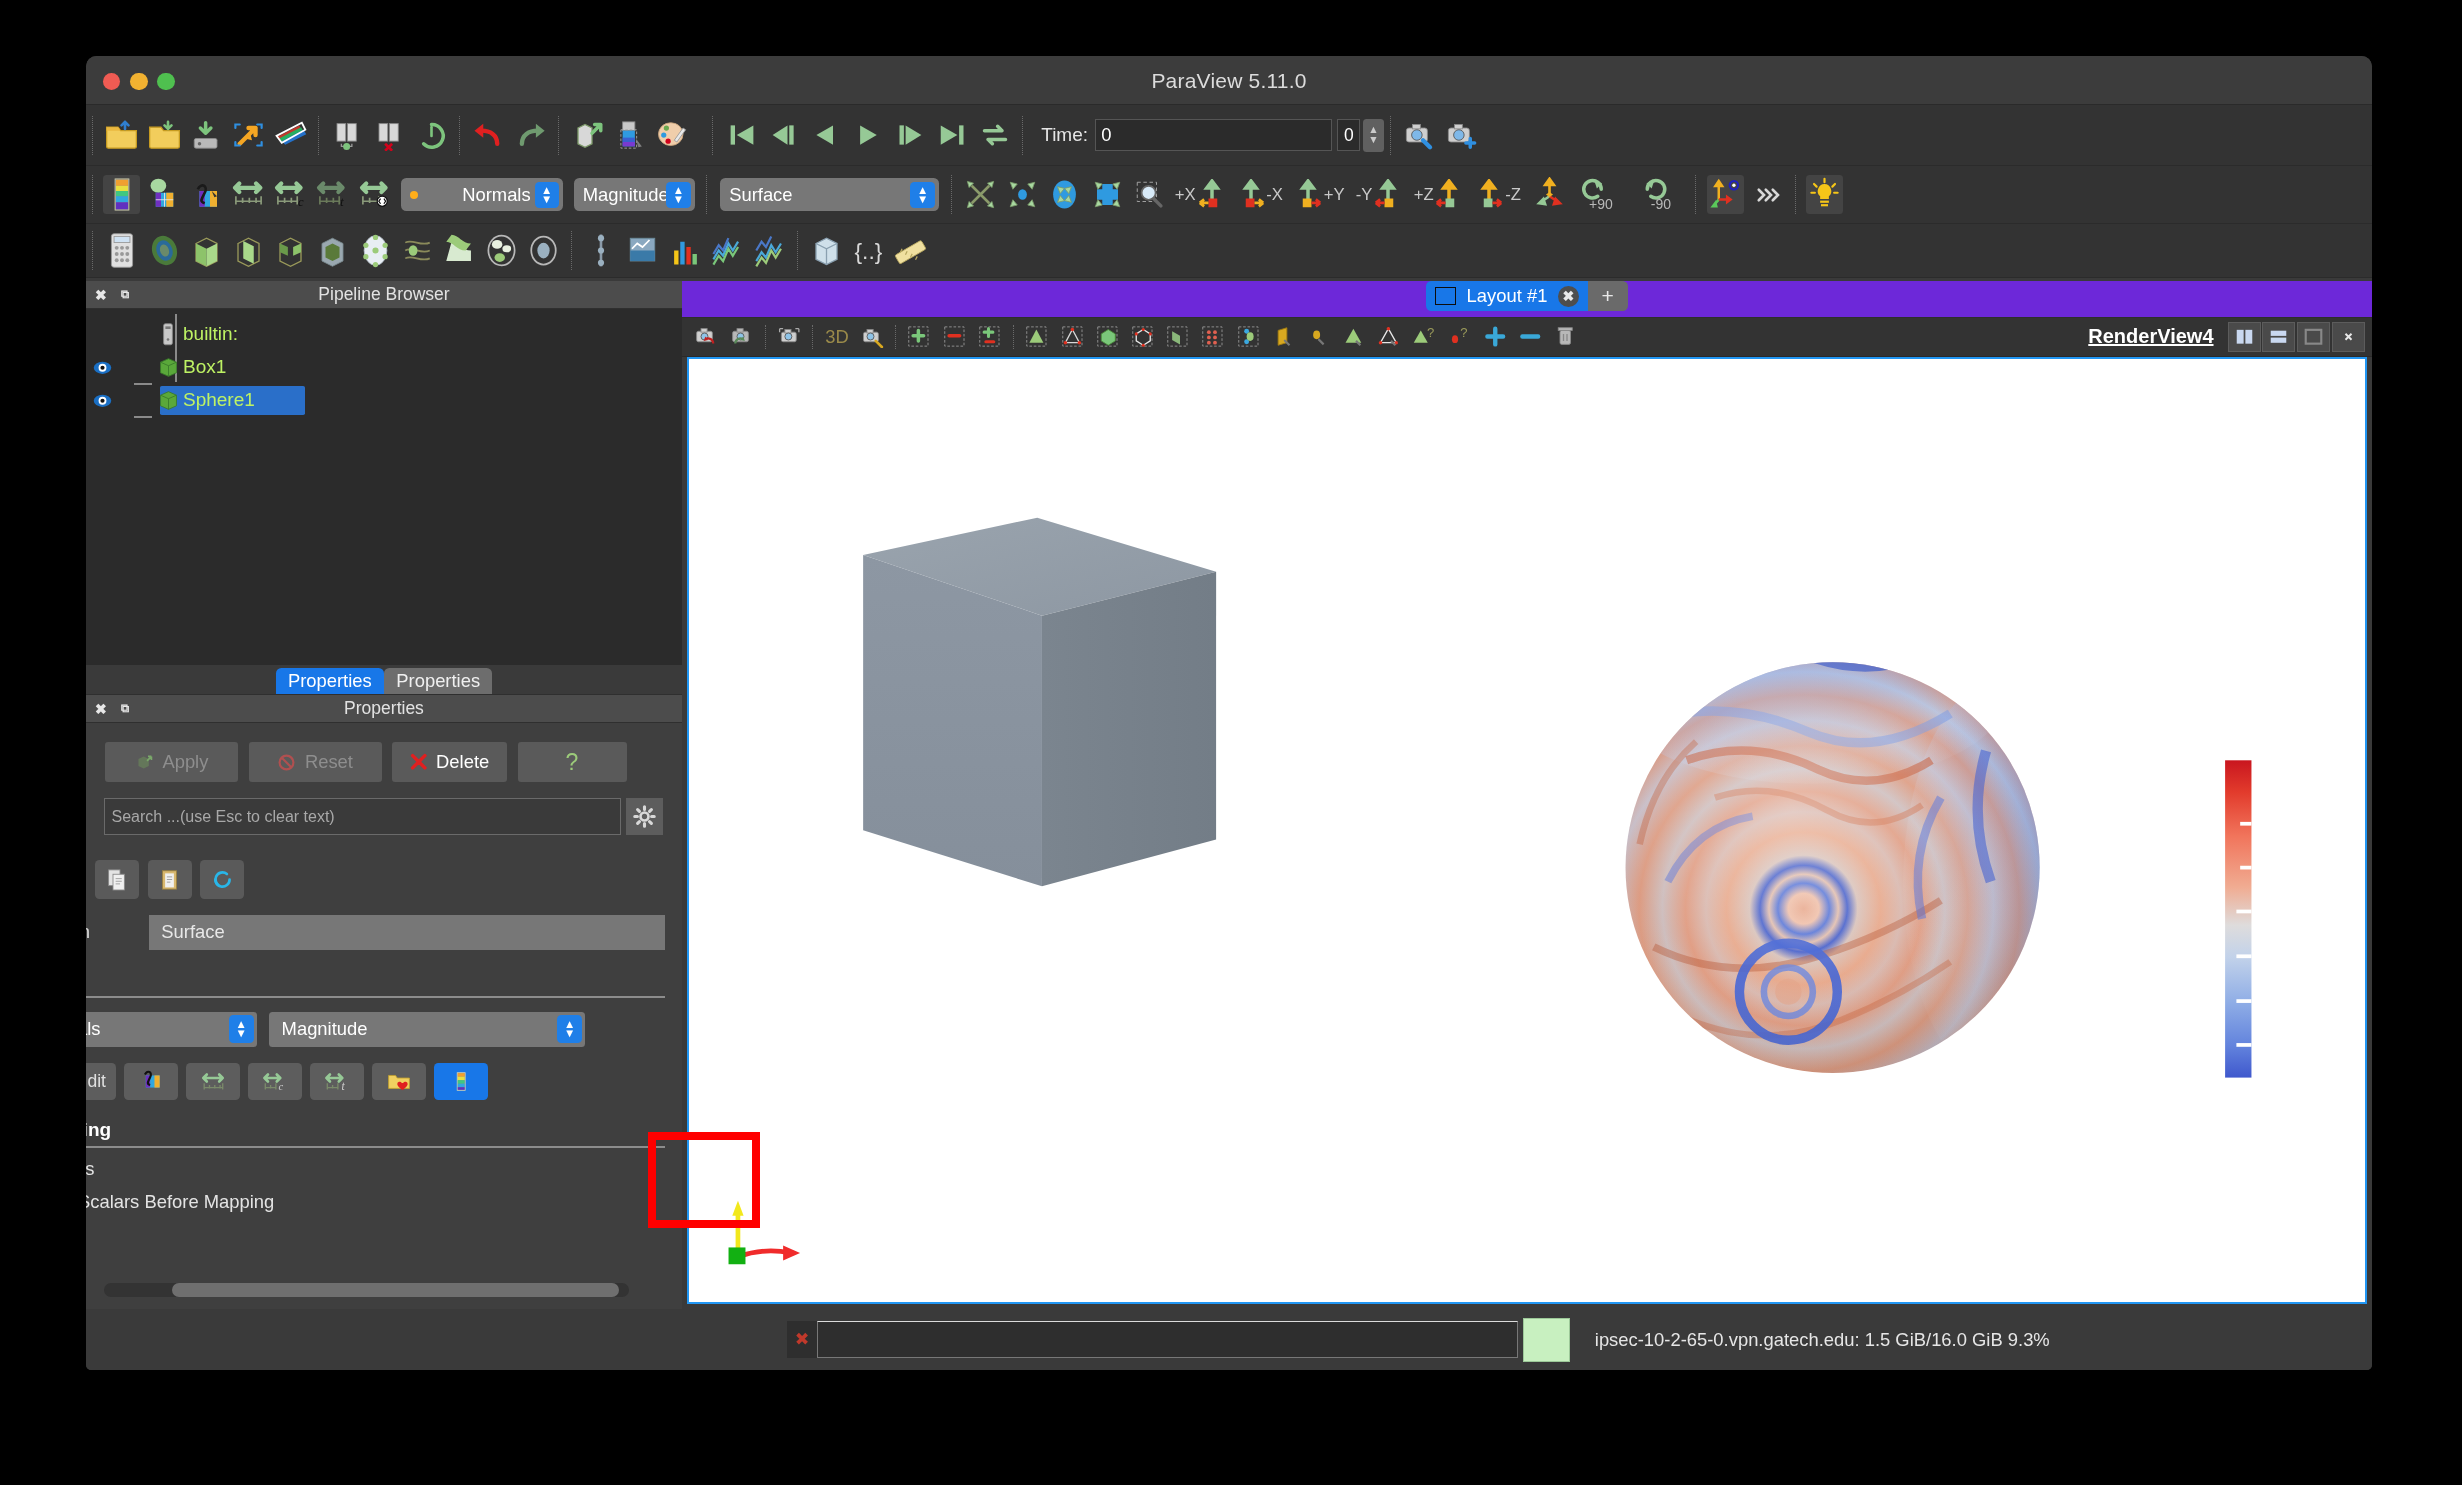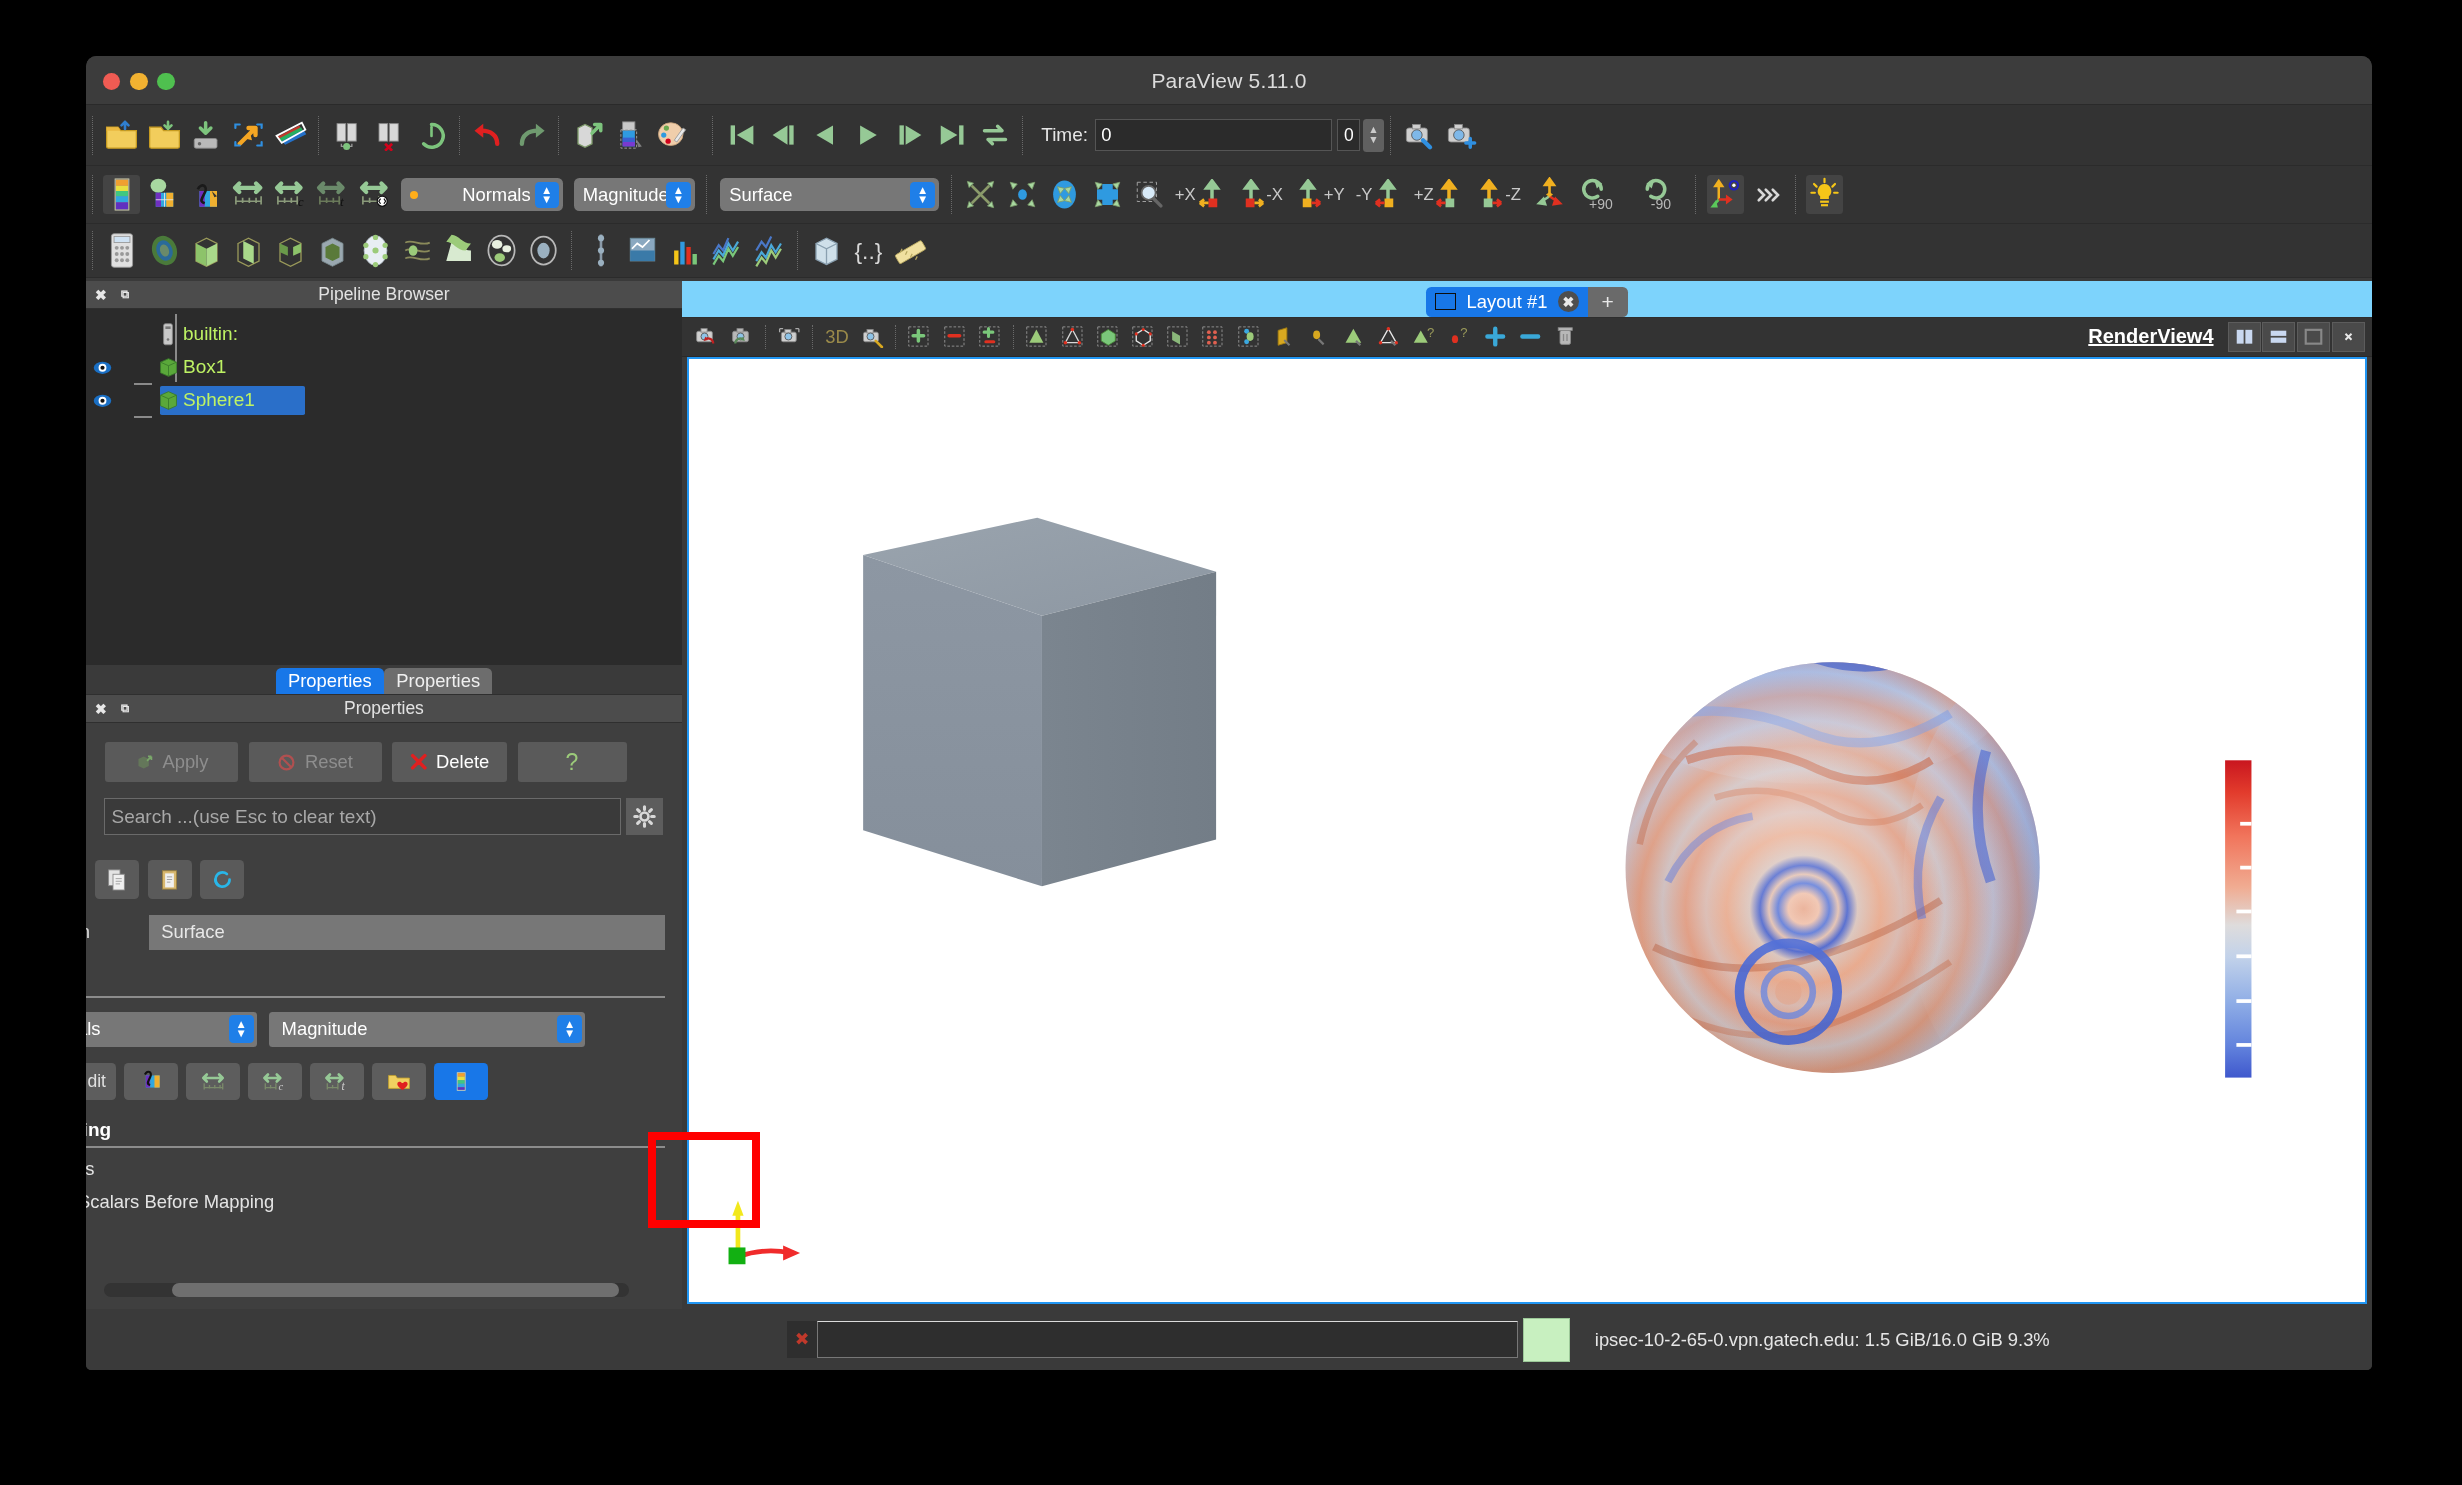--- a/index.html
+++ b/index.html
@@ -161,21 +161,21 @@
     display: flex; align-items: center; justify-content: center;
     gap: 8.8px; color: #fff; font-size: 18.4px; padding: 0 14px;
   }
   .pbtn.disabled { color: #8e8e8e; }
   #apply-btn { width: 133px; } #reset-btn { width: 133px; }
   #delete-btn { width: 115px; } #help-btn { width: 109px; }
 
   #search-row { display: flex; padding: 16px 19px 0 17.5px; align-items: center; }
   #search-input {
     flex: 1 1 auto; height: 37px; background: #3a3a3a;
-    border: 0.9px solid #6a6a6a; color: #a8a8a8; font-size: 19px;
+    border: 0.9px solid #6a6a6a; color: #a8a8a8; font-size: 16px;
     display: flex; align-items: center; padding: 0 7px;
   }
   #search-gear {
     width: 37px; height: 37px; background: #5d5d5d; margin-left: 5.3px;
     display:flex; align-items:center; justify-content:center; flex:0 0 auto;
   }
 
   #display-row { display:flex; align-items:center; padding: 24.5px 19px 0 0; }
   #display-title {
     height: 39px; flex: 1 1 auto; background: #3f3f3f; border: 1.8px solid #1b1b1b;
@@ -230,21 +230,21 @@
     position:absolute; left: 17.5px; right: 53px; bottom: 12.3px; height: 14px;
     background:#333; border-radius: 7px;
   }
   #hscroll .thumb { position:absolute; left: 68px; width: 447px; top:0; bottom:0;
                     background:#6f6f6f; border-radius:7px; }
 
   
   #right-area { flex: 1 1 auto; display: flex; flex-direction: column; background: #3a3a3a; position: relative;}
 
   #layout-tabbar {
-    height: 37px; background: #7dd3fc; display:flex; align-items:flex-end;
+    height: 37px; background: #6d28d9; display:flex; align-items:flex-start;
     justify-content:center; border-bottom: 0.9px solid #2e2e2e; position:relative;
   }
   #layout-tab {
     height: 30px; background: #1877e8; border-radius: 5.3px 0 0 5.3px;
     display:flex; align-items:center; gap:10.5px; padding: 0 8.8px; color:#fff; font-size:18.4px;
   }
   #layout-tab .mini-view { width:21px; height:17.5px; background:#1877e8; border:1.8px solid #0d0d0d;}
   #layout-tab .close-x {
     width:21px; height:21px; border-radius:50%; background:#4e4e4e; color:#e9e9e9;
     display:flex;align-items:center;justify-content:center;font-size:14px;font-weight:bold;

